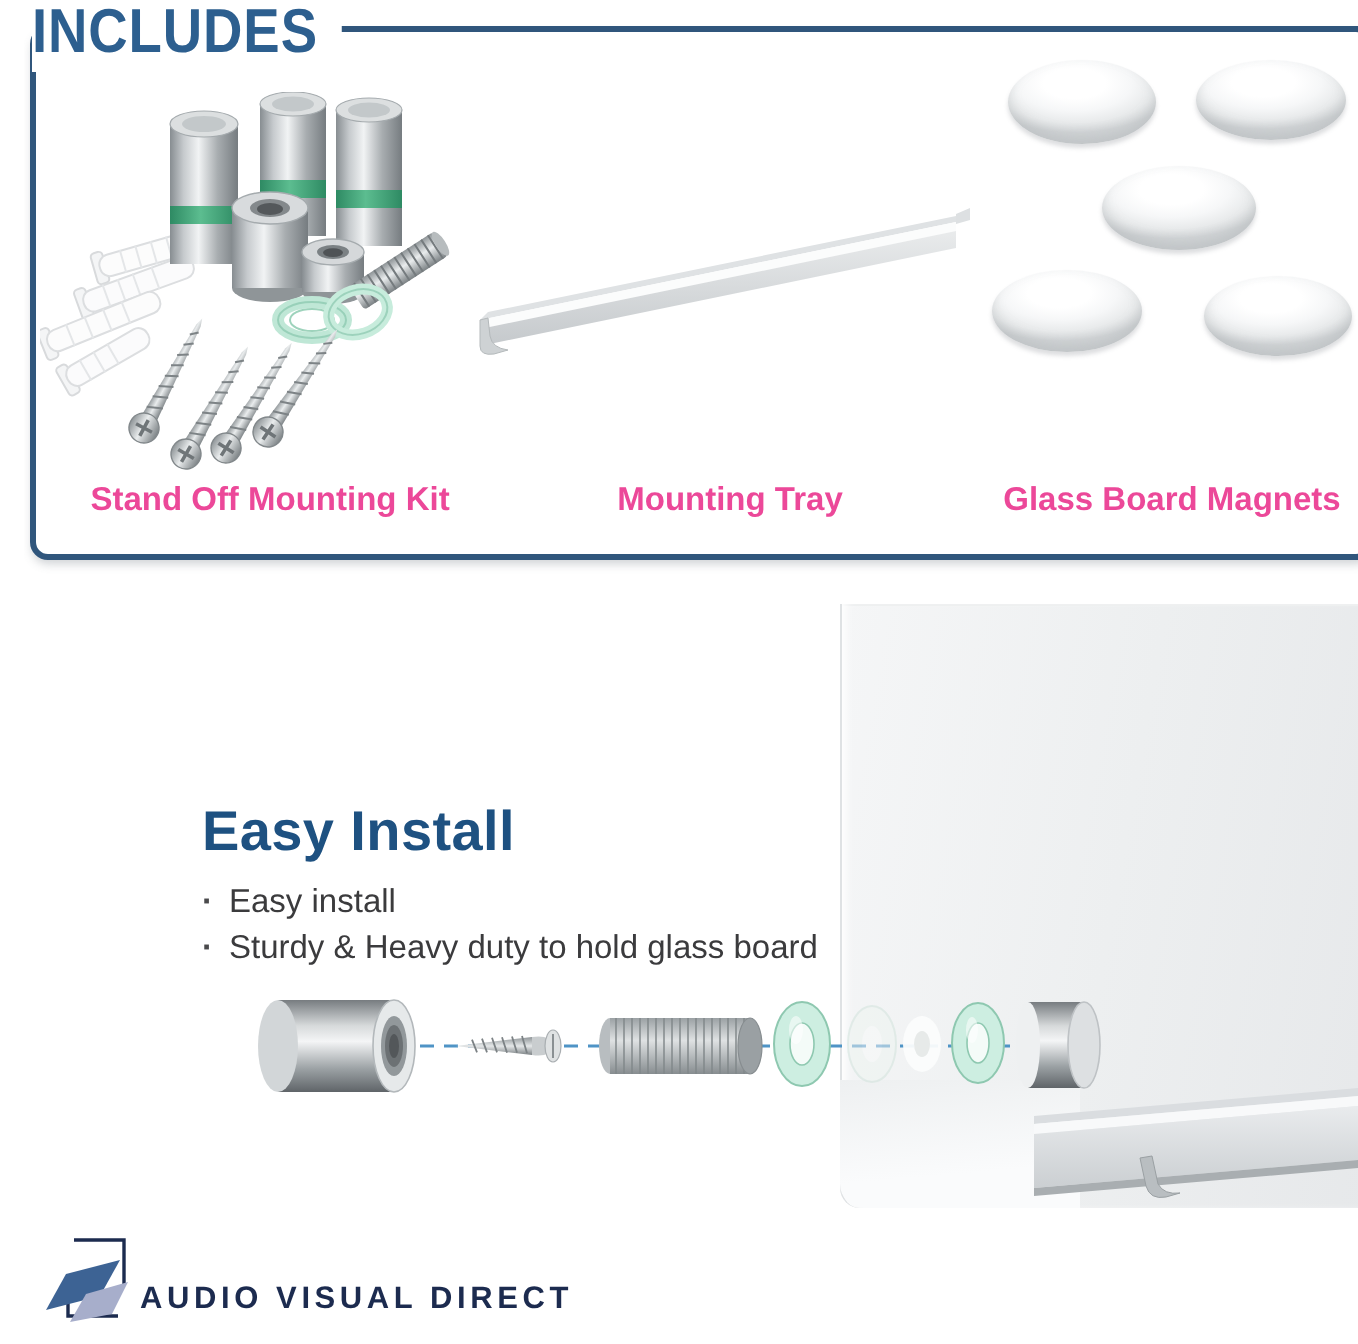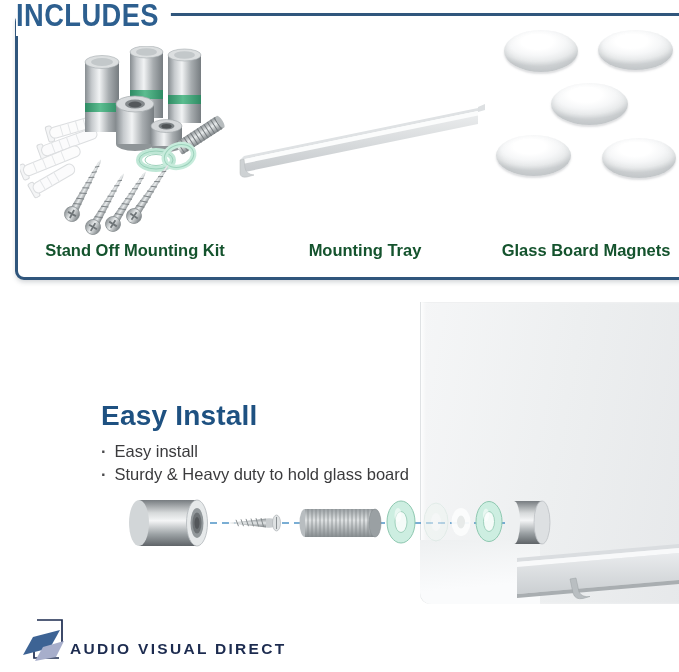--- a/index.html
+++ b/index.html
@@ -6,21 +6,21 @@
   .canvas{position:relative;width:679px;height:672px;background:#ffffff;overflow:hidden;
           font-family:"Liberation Sans", sans-serif;margin-left:12px;}
 
   
   .includes-box{position:absolute;left:3px;top:13px;width:666px;height:261px;
     border:3.5px solid #30567c;border-radius:9px;background:#ffffff;
     box-shadow:0 3px 5px -1px rgba(100,110,120,.3);}
   .includes-title{position:absolute;left:4px;top:-2px;z-index:5;background:#ffffff;
     padding:0 14px 2px 0;color:#2d5f8f;font-size:31px;font-weight:700;
     letter-spacing:.5px;transform:scaleX(.88);transform-origin:left top;white-space:nowrap;}
-  .col-label{position:absolute;top:241px;text-align:center;color:#14532d;
+  .col-label{position:absolute;top:241px;text-align:center;color:#ec4899;
     font-size:16.5px;font-weight:600;z-index:3;}
   .label-1{left:8px;width:230px;}
   .label-2{left:238px;width:230px;}
   .label-3{left:458px;width:232px;}
 
   .kit-photo{position:absolute;left:8px;top:46px;width:235px;height:195px;}
   .tray-photo{position:absolute;left:222px;top:98px;width:252px;height:84px;}
 
   .magnet{position:absolute;border-radius:50%;
     background:radial-gradient(ellipse 70% 60% at 45% 28%, #ffffff 30%, #f6f7f8 55%, #e8eaeb 78%, #d2d5d7 97%);

